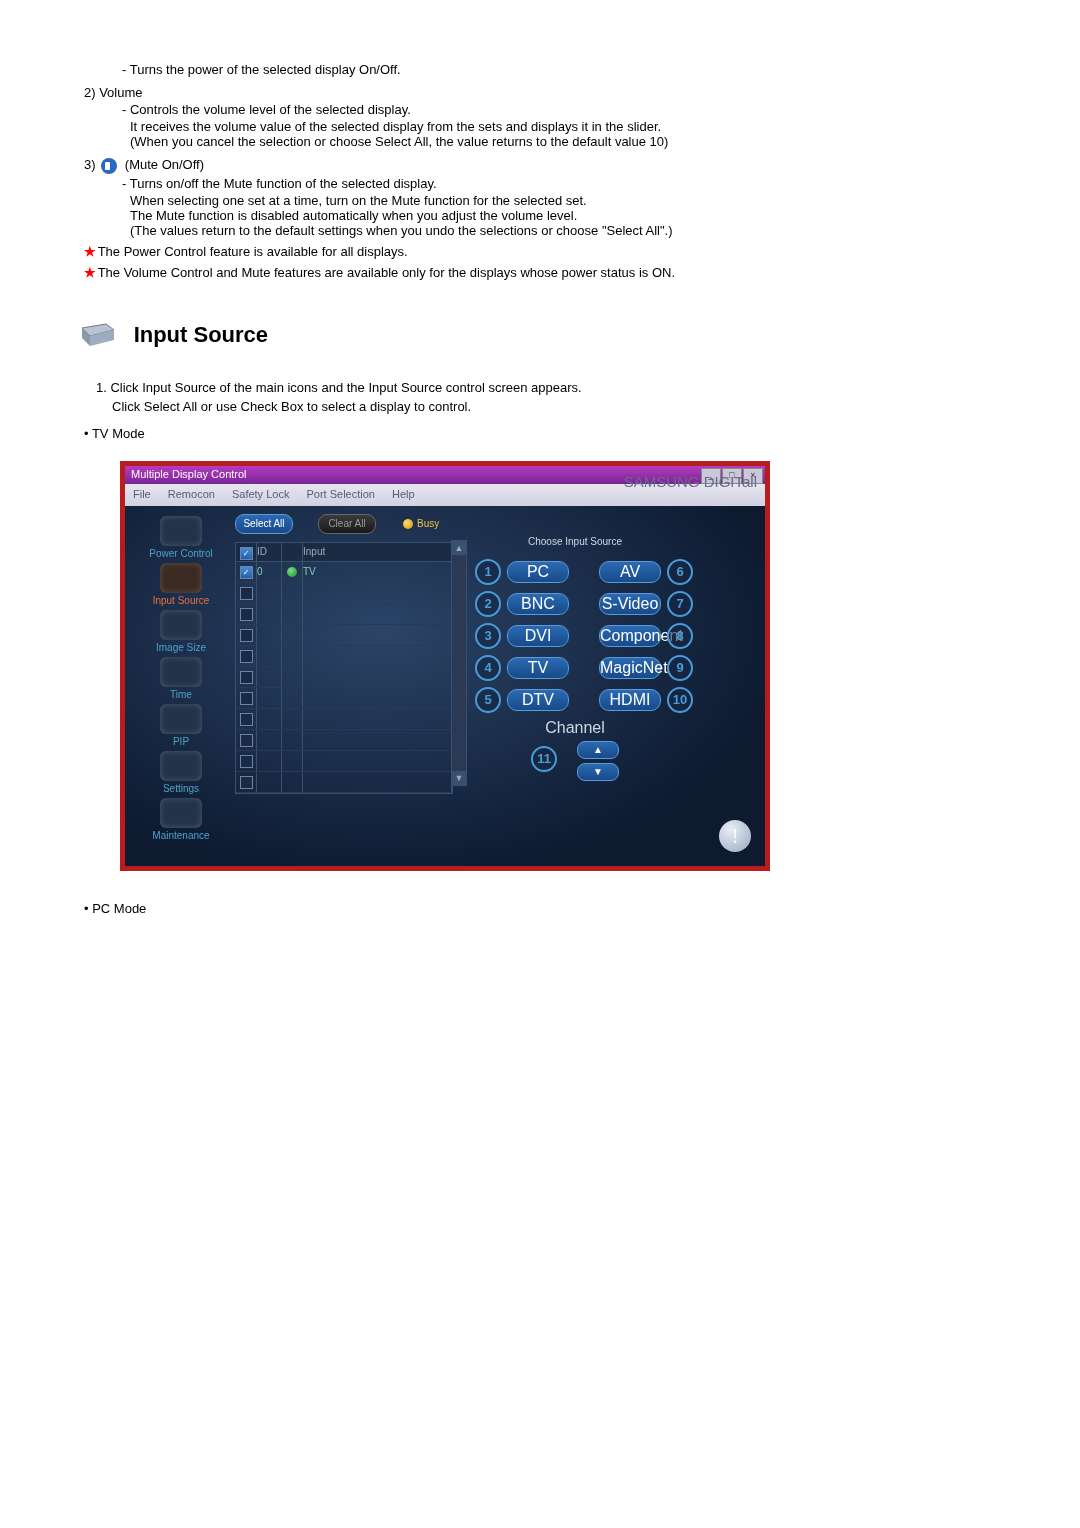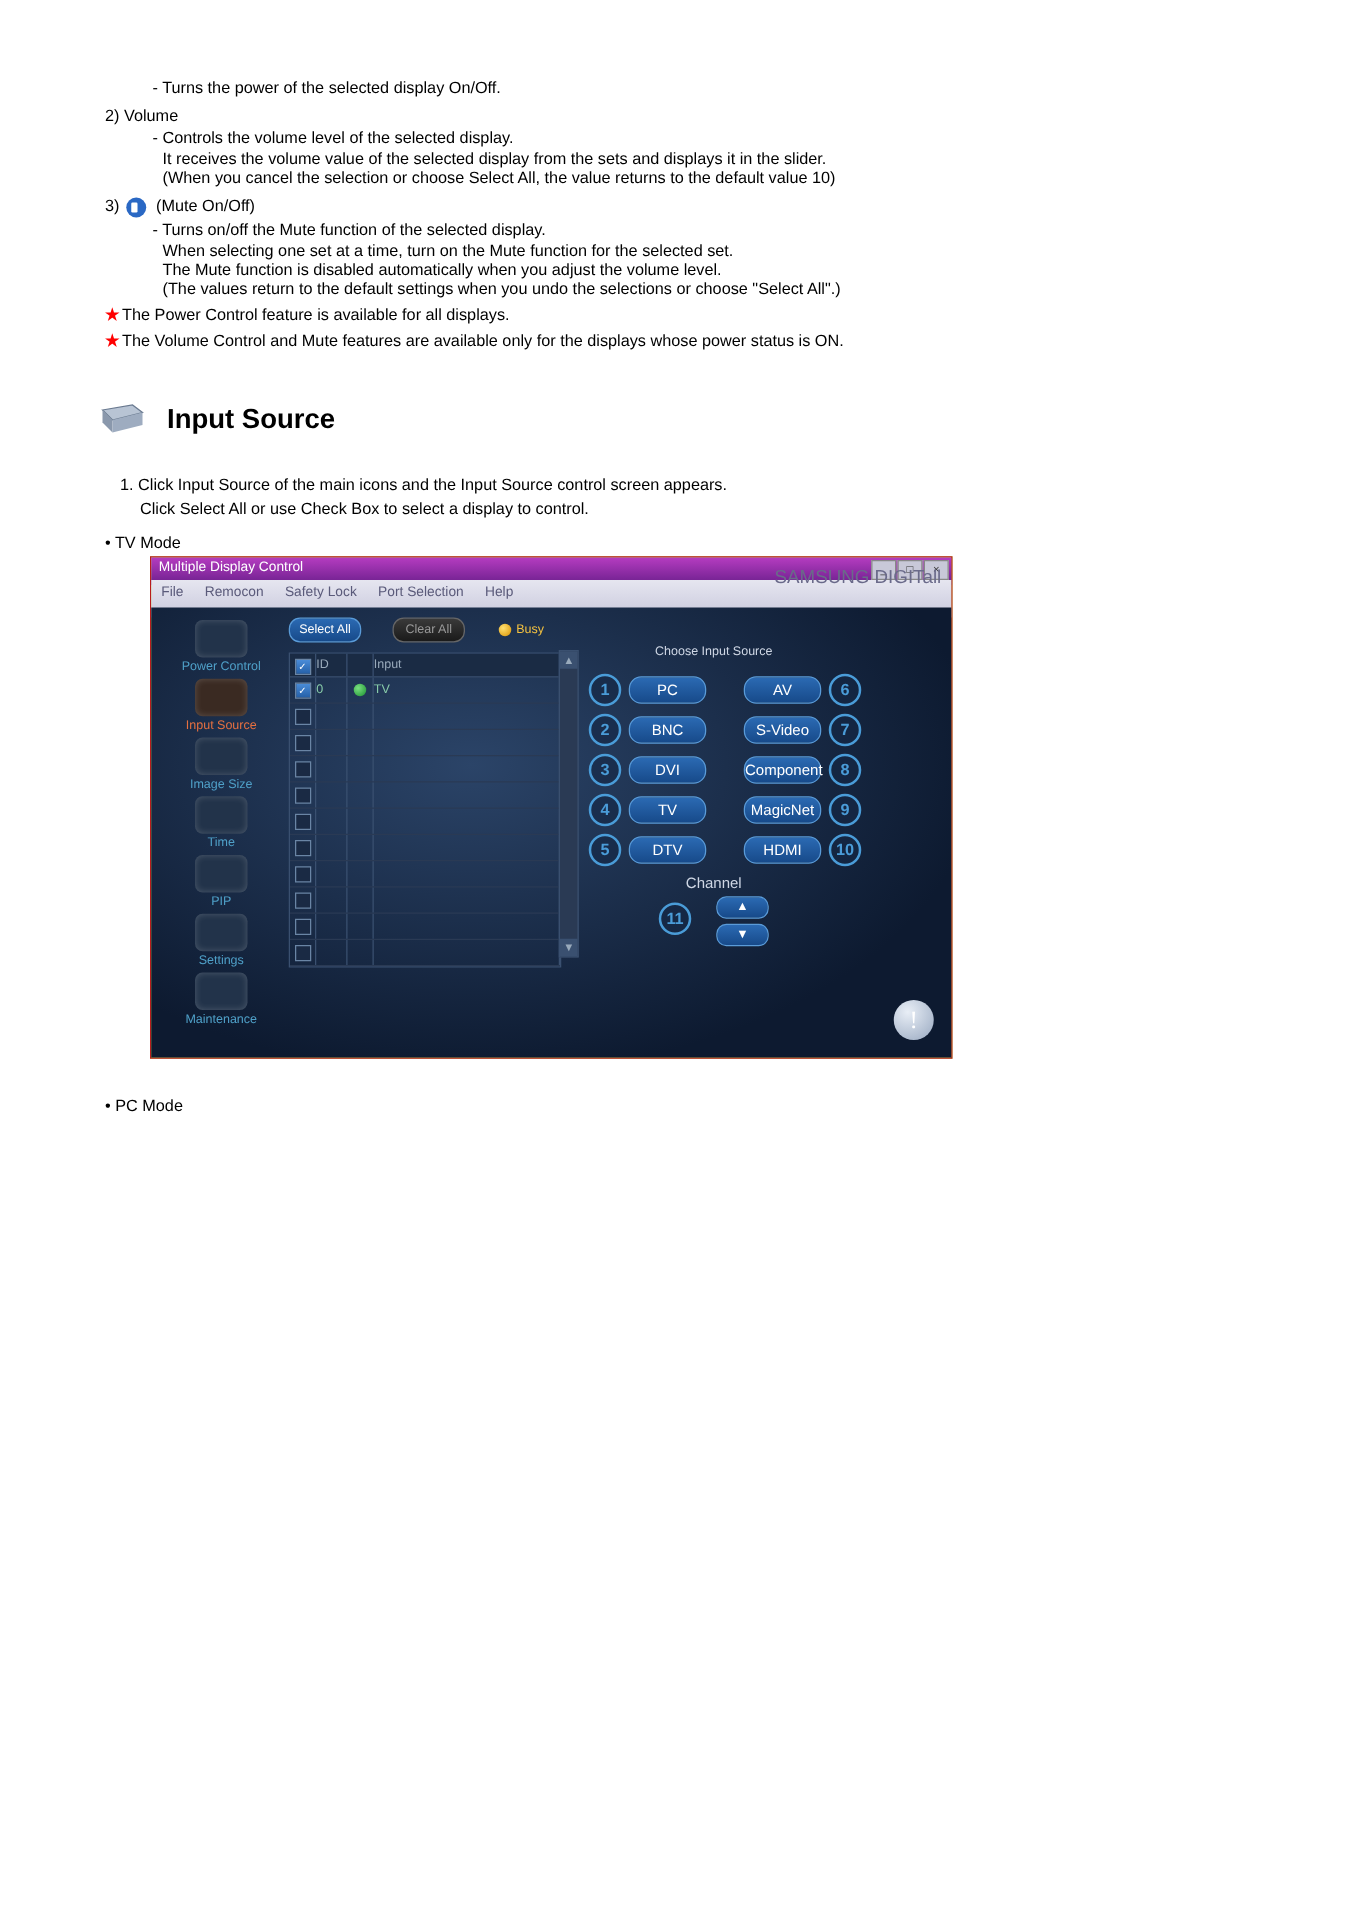--- a/index.html
+++ b/index.html
@@ -11,21 +11,21 @@
   .mute-icon{display:inline-block;width:16px;height:16px;border-radius:50%;background:#2a68c4;vertical-align:middle;margin:0 4px 0 2px;position:relative}
   .mute-icon::after{content:"";position:absolute;left:4px;top:4px;width:5px;height:8px;background:#fff;border-radius:1px}
   h2{font-size:22px;font-weight:bold;margin:0 0 0 8px;display:inline-block;vertical-align:middle}
   .hdr{margin:40px 0 30px 8px}
   .hdr-icon{display:inline-block;width:40px;height:30px;vertical-align:middle;margin-right:4px}
   .hdr-icon svg{width:40px;height:30px}
   .bullet{margin:12px 0 4px 14px}
   .num1{margin:4px 0 4px 26px}
 
   
-  .shot{width:640px;height:400px;margin:4px 0 30px 50px;position:relative;background:#bef264;border:1px solid #b91c1c;color:#cfd6e5;font-size:11px;font-family:Tahoma,Arial,sans-serif}
+  .shot{width:640px;height:400px;margin:20px 0 30px 50px;position:relative;background:#000000;border:5px solid #b91c1c;color:#cfd6e5;font-size:11px;font-family:Tahoma,Arial,sans-serif}
   .title-bar{position:absolute;left:0;top:0;right:0;height:18px;background:linear-gradient(#b53cc0,#6b1f8c);color:#fff;font-size:11px;padding:2px 6px}
   .winbtns{position:absolute;right:2px;top:2px;display:flex;gap:1px}
   .winbtn{width:18px;height:14px;background:#c8c8d8;border:1px solid #888;color:#333;font-size:9px;text-align:center;line-height:12px}
   .menu-bar{position:absolute;left:0;top:18px;right:0;height:22px;background:linear-gradient(#e6e6f0,#c9c9dc);color:#5a5a7a;font-size:11px;padding:4px 8px}
   .menu-bar span{margin-right:14px}
   .brand{position:absolute;right:8px;top:7px;color:#6a6a8a;font-size:15px;}
   .body-dark{position:absolute;left:0;right:0;top:40px;bottom:0;background:radial-gradient(ellipse at 40% 35%,#2b4468 0%,#0d1a30 75%)}
   .sidebar{position:absolute;left:10px;top:10px;width:92px;bottom:10px}
   .side-item{text-align:center;color:#4fa0c8;font-size:10px;margin-bottom:4px}
   .side-ic{width:42px;height:30px;margin:0 auto 2px;background:#22334a;border-radius:6px;box-shadow:inset 0 0 6px rgba(255,255,255,.2)}
@@ -48,23 +48,23 @@
   .chk.on::after{content:"✓";color:#fff;font-size:8px;display:block;text-align:center;line-height:11px}
   .dot-g{width:10px;height:10px;border-radius:50%;background:radial-gradient(circle at 35% 35%,#7ae080,#1a9030);margin:5px auto}
   .scroll{position:absolute;right:-14px;top:26px;width:14px;height:244px;background:#2a3a54;border:1px solid #3a5070}
   .sc-up,.sc-dn{height:14px;background:#3a5070;color:#9ab;text-align:center;font-size:9px;line-height:14px}
   .right-pane{position:absolute;left:350px;top:30px;width:200px}
   .rp-title{text-align:center;color:#cfd7e5;font-size:10px;margin-bottom:12px}
   .src-rows{display:flex;gap:30px}
   .src-col{display:flex;flex-direction:column;gap:6px}
   .src-row{display:flex;align-items:center;gap:6px}
   .num-badge{width:22px;height:22px;border:2px solid #4a9cd8;border-radius:50%;color:#4a9cd8;font-size:13px;font-weight:bold;text-align:center;line-height:22px;background:rgba(20,40,70,.6)}
-  .src-btn{width:60px;height:20px;border-radius:10px;background:linear-gradient(#2b6ab3,#174a8a);border:1px solid #5a9bd8;color:#fff;font-size:12px;text-align:center;line-height:20px}
+  .src-btn{width:60px;height:20px;border-radius:10px;background:linear-gradient(#2b6ab3,#174a8a);border:1px solid #5a9bd8;color:#fff;font-size:16px;text-align:center;line-height:20px}
   .src-row.rr{flex-direction:row-reverse}
-  .ch-lbl{text-align:center;color:#cfd7e5;font-size:12px;margin-top:6px}
+  .ch-lbl{text-align:center;color:#cfd7e5;font-size:16px;margin-top:6px}
   .ch-ctrl{display:flex;flex-direction:column;align-items:center;gap:4px;margin-top:4px}
   .ch-pill{width:40px;height:16px;border-radius:8px;background:linear-gradient(#2b6ab3,#174a8a);border:1px solid #5a9bd8;color:#fff;font-size:10px;text-align:center;line-height:16px}
   .ch-wrap{display:flex;align-items:center;gap:20px;justify-content:center}
   .info-ic{position:absolute;right:14px;bottom:14px;width:32px;height:32px;border-radius:16px;background:radial-gradient(circle at 35% 30%,#e8eef6,#98a8c0);color:#fff;font-size:20px;text-align:center;line-height:32px;font-family:serif}
 </style>
 </head>
 <body>
 
 <div class="line">- Turns the power of the selected display On/Off.</div>
 <div class="num">2)  Volume</div>

